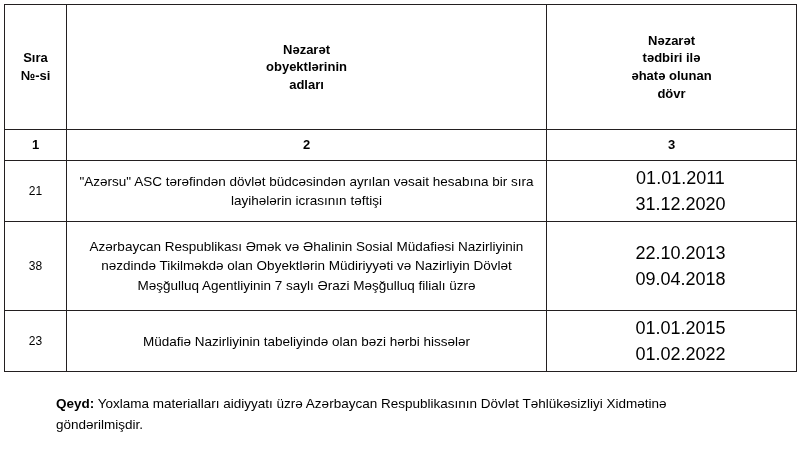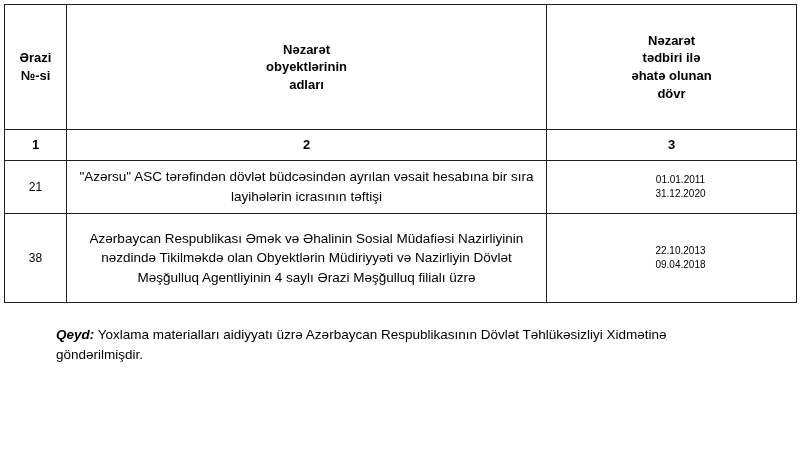--- a/index.html
+++ b/index.html
@@ -59,54 +59,53 @@
     padding: 6px 10px;
   }
   .datarow td.idx {
     font-size: 12px;
   }
   .datarow td.name {
     font-size: 13.5px;
     line-height: 1.45;
   }
   .datarow td.period {
-    font-size: 10px;
+    font-size: 18px;
     line-height: 1.45;
     white-space: pre-line;
     padding-left: 24px;
   }
   .r21 td { height: 44px; }
   .r22 td { height: 80px; }
   .r23 td { height: 38px; }
 
   .note {
     margin: 22px 0 0 56px;
     width: 700px;
     font-size: 13.5px;
     line-height: 1.5;
   }
   .note .note-label {
     font-weight: bold;
-    font-style: italic;
   }
 </style>
 </head>
 <body>
 
 <div class="page">
 
   <table class="doc-table">
     <colgroup>
       <col class="c1">
       <col class="c2">
       <col class="c3">
     </colgroup>
     <tbody>
       <tr class="hdr">
-        <td style="white-space: pre-line;">Ərazi
+        <td style="white-space: pre-line;">Sıra
 №-si</td>
         <td style="white-space: pre-line;">Nəzarət
 obyektlərinin
 adları</td>
         <td style="white-space: pre-line;">Nəzarət
 tədbiri ilə
 əhatə olunan
 dövr</td>
       </tr>
       <tr class="numrow">
@@ -115,23 +114,29 @@
         <td>3</td>
       </tr>
       <tr class="datarow r21">
         <td class="idx">21</td>
         <td class="name">"Azərsu" ASC tərəfindən dövlət büdcəsindən ayrılan vəsait hesabına bir sıra layihələrin icrasının təftişi</td>
         <td class="period">01.01.2011
 31.12.2020</td>
       </tr>
       <tr class="datarow r22">
         <td class="idx">38</td>
-        <td class="name">Azərbaycan Respublikası Əmək və Əhalinin Sosial Müdafiəsi Nazirliyinin nəzdində Tikilməkdə olan Obyektlərin Müdiriyyəti və Nazirliyin Dövlət Məşğulluq Agentliyinin 4 saylı Ərazi Məşğulluq filialı üzrə</td>
+        <td class="name">Azərbaycan Respublikası Əmək və Əhalinin Sosial Müdafiəsi Nazirliyinin nəzdində Tikilməkdə olan Obyektlərin Müdiriyyəti və Nazirliyin Dövlət Məşğulluq Agentliyinin 7 saylı Ərazi Məşğulluq filialı üzrə</td>
         <td class="period">22.10.2013
 09.04.2018</td>
+      </tr>
+      <tr class="datarow r23">
+        <td class="idx">23</td>
+        <td class="name">Müdafiə Nazirliyinin tabeliyində olan bəzi hərbi hissələr</td>
+        <td class="period">01.01.2015
+01.02.2022</td>
       </tr>
     </tbody>
   </table>
 
   <div class="note">
     <span class="note-label">Qeyd:</span><span> Yoxlama materialları aidiyyatı üzrə Azərbaycan Respublikasının Dövlət Təhlükəsizliyi Xidmətinə göndərilmişdir.</span>
   </div>
 
 </div>
 

